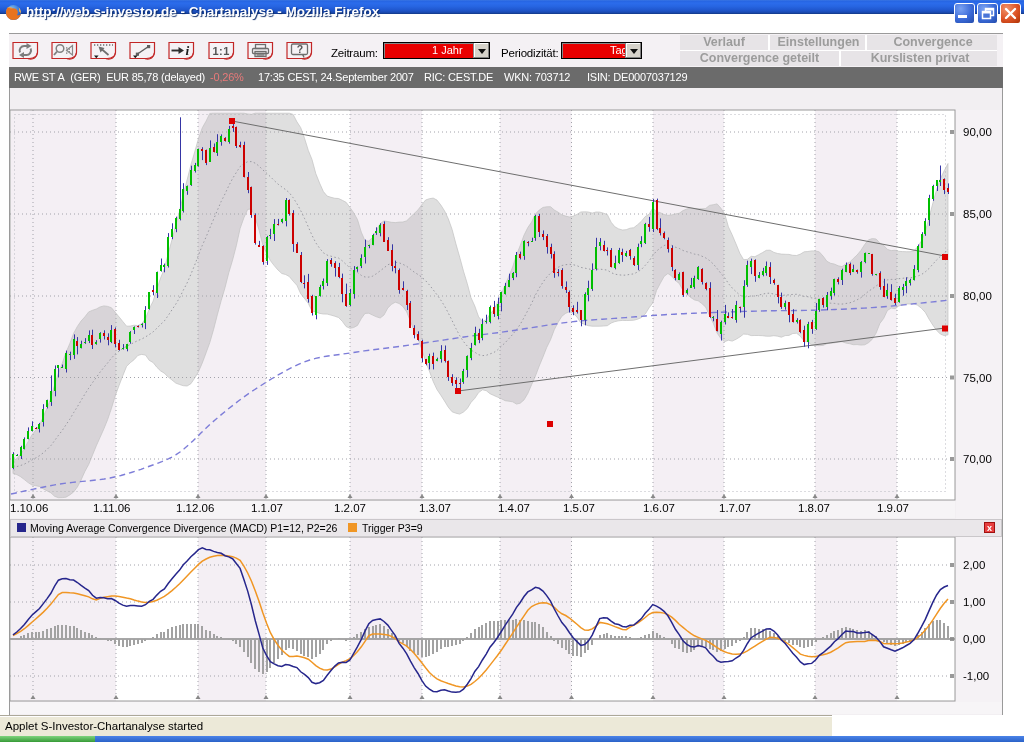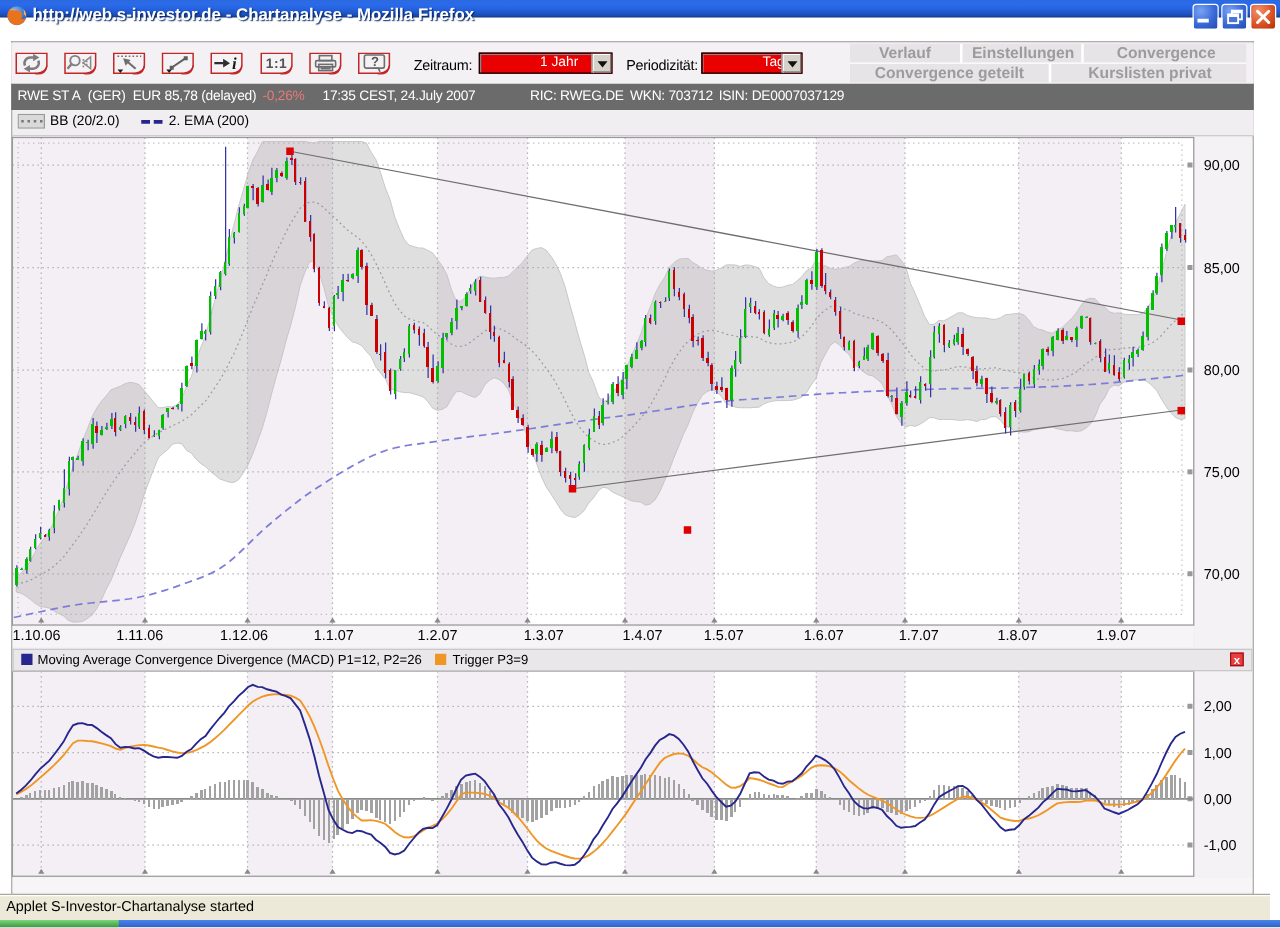--- a/index.html
+++ b/index.html
@@ -25,21 +25,21 @@
 .sel .btn:after{content:"";position:absolute;left:4px;top:6px;border:4px solid transparent;border-top:5px solid #111;}
 #btnblock{left:680px;top:35px;width:317px;height:31px;background:#e7e4e7;}
 .gbtn{position:absolute;height:15px;color:#9c9c9c;font-weight:bold;font-size:12.5px;
  text-align:center;line-height:15px;border-right:2px solid #fff;}
 #infobar{left:9px;top:67px;width:994px;height:21px;background:#6b6b6b;color:#fff;font-size:11px;letter-spacing:-0.2px;}
 #infobar span{position:absolute;top:4px;white-space:nowrap;}
 #legend{left:10px;top:88px;width:993px;height:21px;background:#f1eef1;border-bottom:1px solid #cfccd0;color:#000;font-size:11px;}
 #legend span{position:absolute;top:3px;}
 #macdhdr{left:10px;top:519px;width:992px;height:18px;background:#eae7ea;border:1px solid #cac7ca;font-size:10.5px;color:#000;padding-left:16px;}
 #macdhdr span{position:absolute;top:2px;white-space:nowrap;}
-#statusbar{left:0;top:716px;width:1016px;height:20px;background:#ece9d8;border-top:1px solid #fff;
+#statusbar{left:0;top:716px;width:832px;height:20px;background:#ece9d8;border-top:1px solid #fff;
  box-shadow:0 -1px 0 #aca899;font-size:11.5px;color:#000;}
 #taskbar{left:0;top:736px;width:1024px;height:6px;background:linear-gradient(180deg,#4b83e8,#2a62c8);}
 #startbtn{left:0;top:736px;width:95px;height:6px;background:linear-gradient(180deg,#7ed47e,#379a37);}
 svg text.axlab{font-family:"Liberation Sans",sans-serif;font-size:11.5px;fill:#000;}
 .gh{stroke:#a2a2aa;stroke-width:1;stroke-dasharray:1,3;}
 .gv{stroke:#a2a2aa;stroke-width:1;stroke-dasharray:1,3;}
 </style></head>
 <body>
 <div id="root">
 <div class="abs" id="applet"></div>
@@ -133,45 +133,26 @@
 <div class="abs" style="left:680px;top:50px;width:317px;height:1px;background:#fff"></div>
 <div class="abs gbtn" style="left:680px;top:35px;width:90px">Verlauf</div>
 <div class="abs gbtn" style="left:772px;top:35px;width:95px">Einstellungen</div>
 <div class="abs gbtn" style="left:869px;top:35px;width:128px;border-right:none">Convergence</div>
 <div class="abs gbtn" style="left:680px;top:51px;width:161px">Convergence geteilt</div>
 <div class="abs gbtn" style="left:843px;top:51px;width:154px;border-right:none">Kurslisten privat</div>
 
 <div class="abs" id="infobar">
  <span style="left:5px">RWE ST A&nbsp; (GER)&nbsp; EUR 85,78 (delayed)</span>
  <span style="left:201px;color:#e87a7a">-0,26%</span>
- <span style="left:249px">17:35 CEST, 24.July 2007</span>
- <span style="left:415px">RIC: RWEG.DE</span>
+ <span style="left:249px">17:35 CEST, 24.September 2007</span>
+ <span style="left:415px">RIC: CEST.DE</span>
  <span style="left:495px">WKN: 703712</span>
- <span style="left:566px">ISIN: DE0007037129</span>
+ <span style="left:578px">ISIN: DE0007037129</span>
 </div>
 
-<div class="abs" id="legend">
- <svg class="abs" style="left:4px;top:3px" width="22" height="12">
-        <rect x="0.5" y="0.5" width="21" height="11" fill="#d9d9d9" stroke="#9a9a9a"></rect>
-        <g fill="#777">
-          <rect x="3" y="5" width="2" height="2"></rect>
-          <rect x="8" y="5" width="2" height="2"></rect>
-          <rect x="13" y="5" width="2" height="2"></rect>
-          <rect x="18" y="5" width="2" height="2"></rect>
-        </g>
-      </svg>
- <span style="left:30px">BB (20/2.0)</span>
- <svg class="abs" style="left:101px;top:3px" width="22" height="12">
-        <g fill="#26268c">
-          <rect x="2" y="5" width="7" height="3"></rect>
-          <rect x="12" y="5" width="7" height="3"></rect>
-        </g>
-      </svg>
- <span style="left:125px">2. EMA (200)</span>
-</div>
 
 <svg class="abs" style="left:0;top:0" width="1024" height="742" viewBox="0 0 1024 742">
 <defs>
         <clipPath id="pc">
           <rect x="10" y="111" width="944" height="388"></rect>
         </clipPath>
         <clipPath id="mc">
           <rect x="10" y="538" width="944" height="162"></rect>
         </clipPath>
       </defs>

